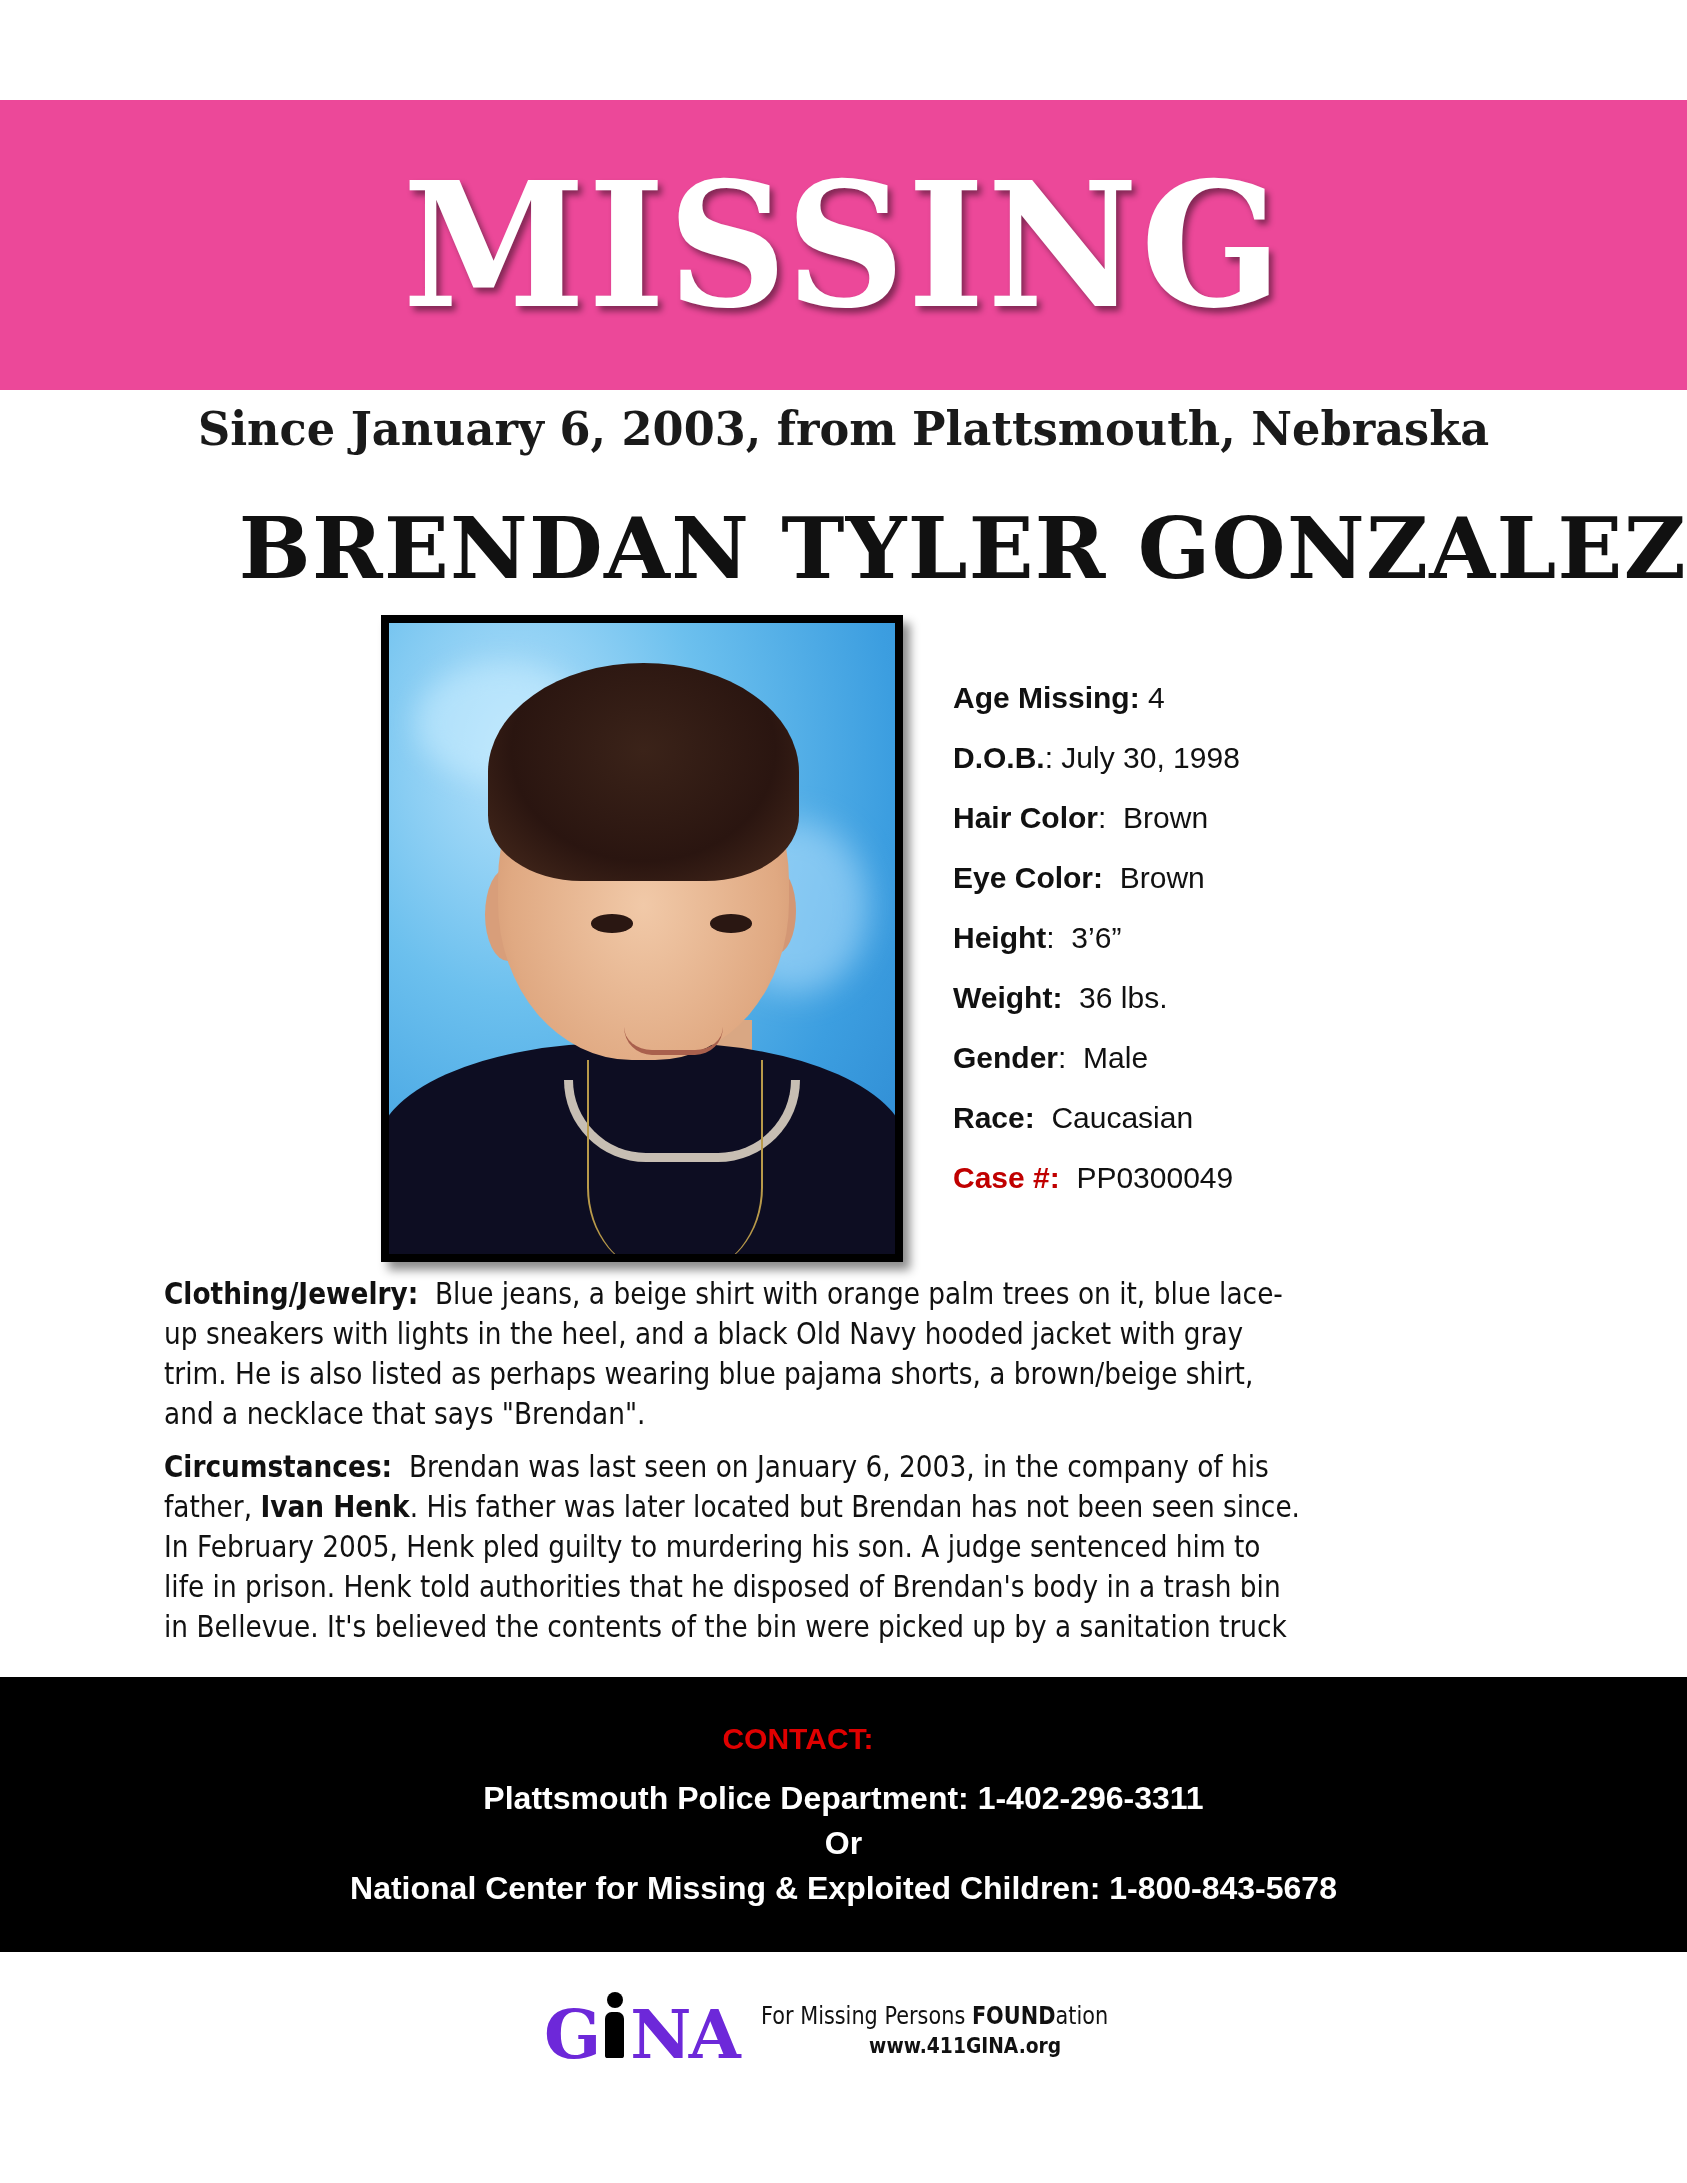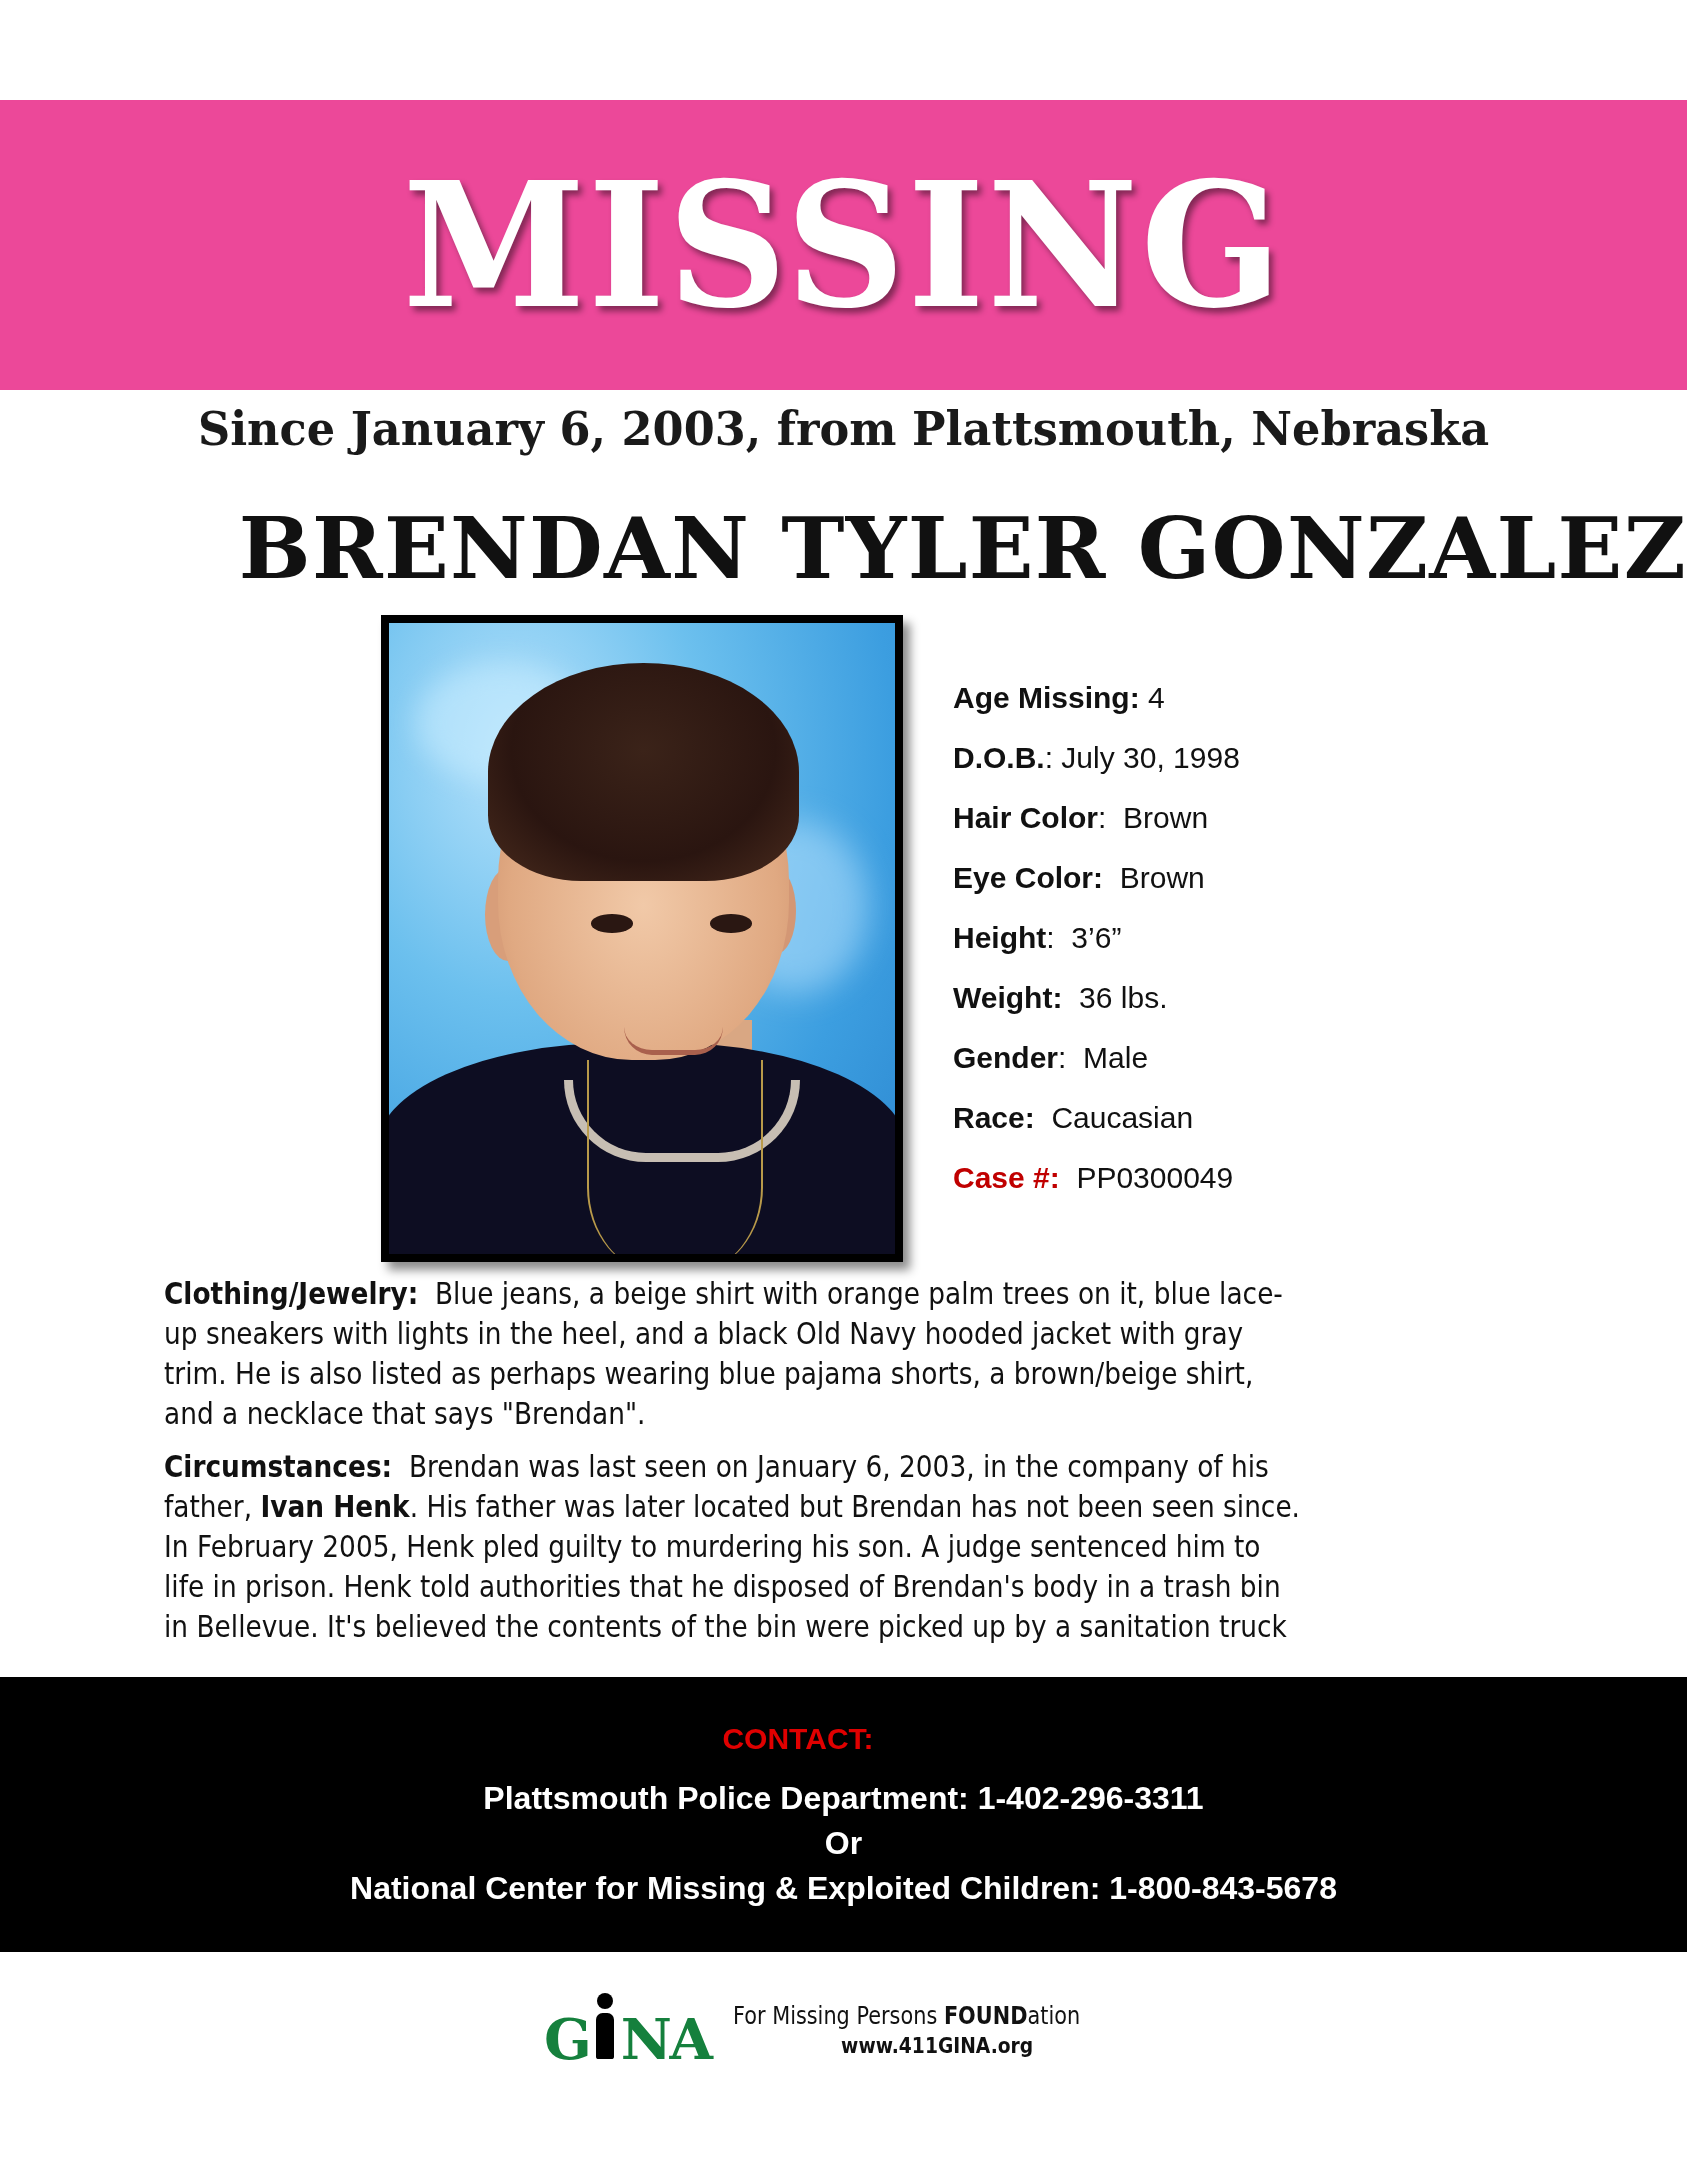--- a/index.html
+++ b/index.html
@@ -35,21 +35,21 @@
   .body b { font-weight:bold; }
   .clothing { top:1274px; }
   .circ { top:1447px; }
 
   .contact-band { position:absolute; left:0; top:1677px; width:1687px; height:275px; background:#000; }
   .contact-title { position:absolute; left:0; width:1596px; top:1722px; text-align:center; font-size:30px; font-weight:bold; color:#e00000; }
   .contact-line { position:absolute; left:0; width:1687px; text-align:center; font-size:32px; font-weight:bold; color:#ffffff; }
   .cl1 { top:1780px; } .cl2 { top:1825px; } .cl3 { top:1870px; }
 
   .logo { position:absolute; left:544px; top:1990px; height:79px; display:flex; align-items:center; }
-  .logo-mark { font-family:"DejaVu Serif", serif; font-weight:bold; font-size:56px; color:#15803d; letter-spacing:-2.6px; line-height:1; }
+  .logo-mark { font-family:"DejaVu Serif", serif; font-weight:bold; font-size:67px; color:#6d28d9; letter-spacing:-2.6px; line-height:1; }
   .logo-mark .i-figure { display:inline-block; position:relative; width:29px; height:66px; vertical-align:baseline; margin:0 1.3px; }
   .logo-mark .i-figure .head { position:absolute; left:6.6px; top:0; width:16px; height:16px; background:#000; border-radius:50%; }
   .logo-mark .i-figure .bod { position:absolute; left:5.3px; top:20px; width:18.5px; height:46px; background:#000; border-radius:6.6px 6.6px 2.6px 2.6px; }
   .logo-text { margin-left:23px; font-family:"DejaVu Sans", sans-serif; color:#111; }
   .logo-line1 { font-size:24.5px; transform:scaleX(0.85); transform-origin:left center; white-space:nowrap; }
   .logo-line1 .strong { font-weight:bold; }
   .logo-line2 { font-size:22px; font-weight:bold; text-align:center; margin-top:2.6px; transform:scaleX(0.85); }
 </style>
 </head>
 <body>

